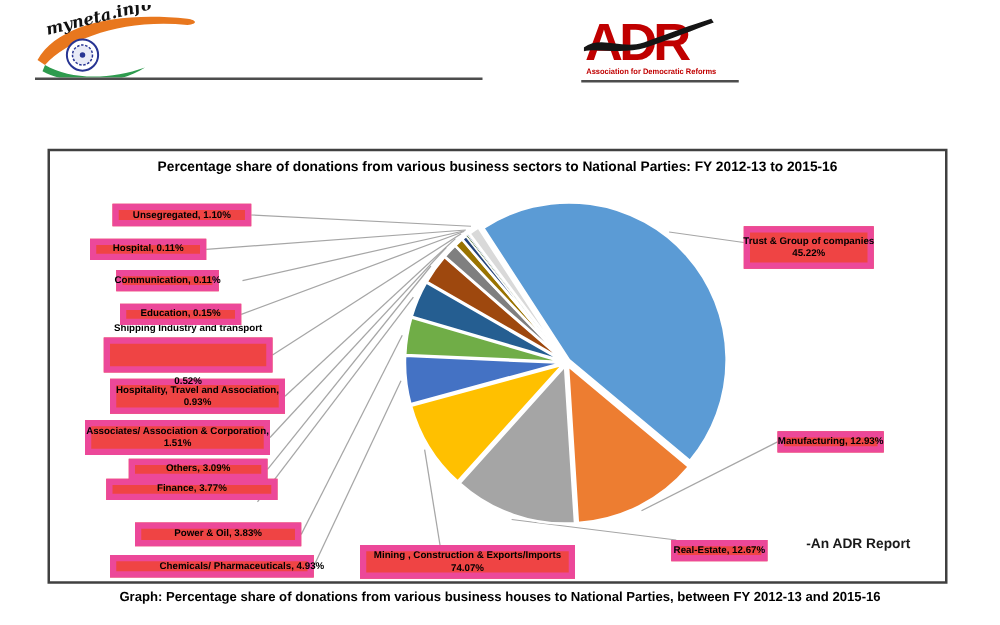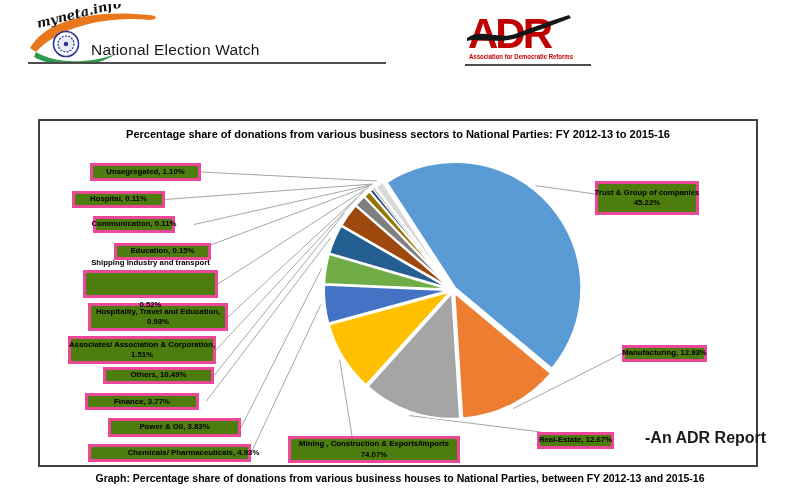--- a/index.html
+++ b/index.html
@@ -10,42 +10,41 @@
   .new-name{position:absolute;left:91px;top:41px;font-size:15.5px;font-weight:500;color:#161616;letter-spacing:.2px;}
   .rule-left{position:absolute;left:28px;top:62px;width:358px;height:2px;background:#4d4d4d;}
   .adr-svg{position:absolute;left:467px;top:8px;}
   .rule-right{position:absolute;left:465px;top:64px;width:126px;height:2px;background:#4d4d4d;}
   
   .chart-box{position:absolute;left:38px;top:119px;width:720px;height:348px;background:#fff;
              border:2px solid #404040;box-sizing:border-box;}
   .chart-title{position:absolute;left:38px;top:128px;width:720px;text-align:center;
                font-size:11px;font-weight:bold;color:#000;}
   #pie-svg{position:absolute;left:0;top:0;}
-  .plabel{position:absolute;background:#4d7c0f;border:3px solid #ec4899;box-sizing:border-box;
+  .plabel{position:absolute;background:#ef4444;border:5px solid #ec4899;box-sizing:border-box;
           display:flex;flex-direction:column;align-items:center;justify-content:center;
           text-align:center;font-size:7.8px;font-weight:bold;line-height:1.3;color:#000;}
   .plabel span{white-space:nowrap;}
-  .adr-report{position:absolute;left:645px;top:429px;font-size:16px;font-weight:bold;color:#1a1a1a;}
+  .adr-report{position:absolute;left:645px;top:429px;font-size:11px;font-weight:bold;color:#1a1a1a;}
   .caption{position:absolute;left:0;top:472px;width:800px;text-align:center;
            font-size:10.5px;font-weight:bold;color:#000;}
 </style>
 </head>
 <body>
 
 <div class="stage" id="stage">
 
   <svg class="myneta-svg" width="215" height="58" viewBox="0 0 215 58">
     <path d="M8,44 C24,16 70,5 128,11 C135,12 137,15 128,16 C78,11 34,26 14,48 Z" fill="#E8771E"></path>
     <path d="M14,48 C34,60 66,60 94,50 C70,66 32,64 12,53 Z" fill="#2E9B4E"></path>
     <circle cx="44" cy="40" r="12.5" fill="#ffffff" stroke="#283593" stroke-width="1.6"></circle>
     <circle cx="44" cy="40" r="8" fill="#E8EAF6" stroke="#283593" stroke-width="1.2" stroke-dasharray="2,1.3"></circle>
     <circle cx="44" cy="40" r="2.2" fill="#283593"></circle>
     <text x="16" y="24" transform="rotate(-14 16 24)" font-family="DejaVu Serif, serif" font-style="italic" font-weight="bold" font-size="13" fill="#111">myneta.info</text>
   </svg>
-  <div class="new-name">National Election Watch</div>
   <div class="rule-left"></div>
 
   <svg class="adr-svg" width="128" height="54" viewBox="0 0 128 54">
     <text x="1" y="40" font-family="Liberation Sans, sans-serif" font-weight="bold" font-size="42" letter-spacing="-3" fill="#C00000">ADR</text>
     <path d="M0,30 C14,20 30,32 48,26 C70,18 86,12 102,7 L104,10 C88,16 70,23 50,30 C30,36 12,30 0,33 Z" fill="#151515"></path>
     <text x="2" y="51" font-size="6.3" font-weight="bold" fill="#C00000" textLength="104" lengthAdjust="spacingAndGlyphs">Association for Democratic Reforms</text>
   </svg>
   <div class="rule-right"></div>
 
   <div class="chart-box"></div>
@@ -100,39 +99,39 @@
       <div class="plabel" style="left: 288px; top: 436px; width: 172px; height: 27px;">
         <span>Mining , Construction &amp; Exports/Imports</span>
         <span>74.07%</span>
       </div>
       <div class="plabel" style="left: 88px; top: 444px; width: 163px; height: 18px; padding-left: 48px;">
         <span>Chemicals/ Pharmaceuticals, 4.93%</span>
       </div>
       <div class="plabel" style="left: 108px; top: 418px; width: 133px; height: 19px;">
         <span>Power &amp; Oil, 3.83%</span>
       </div>
-      <div class="plabel" style="left: 85px; top: 393px; width: 114px; height: 17px; justify-content: flex-end;">
+      <div class="plabel" style="left: 85px; top: 383px; width: 137px; height: 17px;">
         <span>Finance, 3.77%</span>
       </div>
       <div class="plabel" style="left: 103px; top: 367px; width: 111px; height: 17px;">
-        <span>Others, 10.49%</span>
+        <span>Others, 3.09%</span>
       </div>
       <div class="plabel" style="left: 68px; top: 336px; width: 148px; height: 28px;">
         <span>Associates/ Association &amp; Corporation,</span>
         <span>1.51%</span>
       </div>
       <div class="plabel" style="left: 88px; top: 303px; width: 140px; height: 28px;">
-        <span>Hospitality, Travel and Education,</span>
+        <span>Hospitality, Travel and Association,</span>
         <span>0.93%</span>
       </div>
       <div class="plabel" style="left: 83px; top: 270px; width: 135px; height: 28px; gap: 31px;">
         <span>Shipping Industry and transport</span>
         <span>0.52%</span>
       </div>
-      <div class="plabel" style="left: 96px; top: 243px; width: 97px; height: 17px; margin-left: 18px;">
+      <div class="plabel" style="left: 96px; top: 243px; width: 97px; height: 17px;">
         <span>Education, 0.15%</span>
       </div>
       <div class="plabel" style="left: 93px; top: 216px; width: 82px; height: 17px;">
         <span>Communication, 0.11%</span>
       </div>
       <div class="plabel" style="left: 72px; top: 191px; width: 93px; height: 17px;">
         <span>Hospital, 0.11%</span>
       </div>
       <div class="plabel" style="left: 90px; top: 163px; width: 111px; height: 18px;">
         <span>Unsegregated, 1.10%</span>

